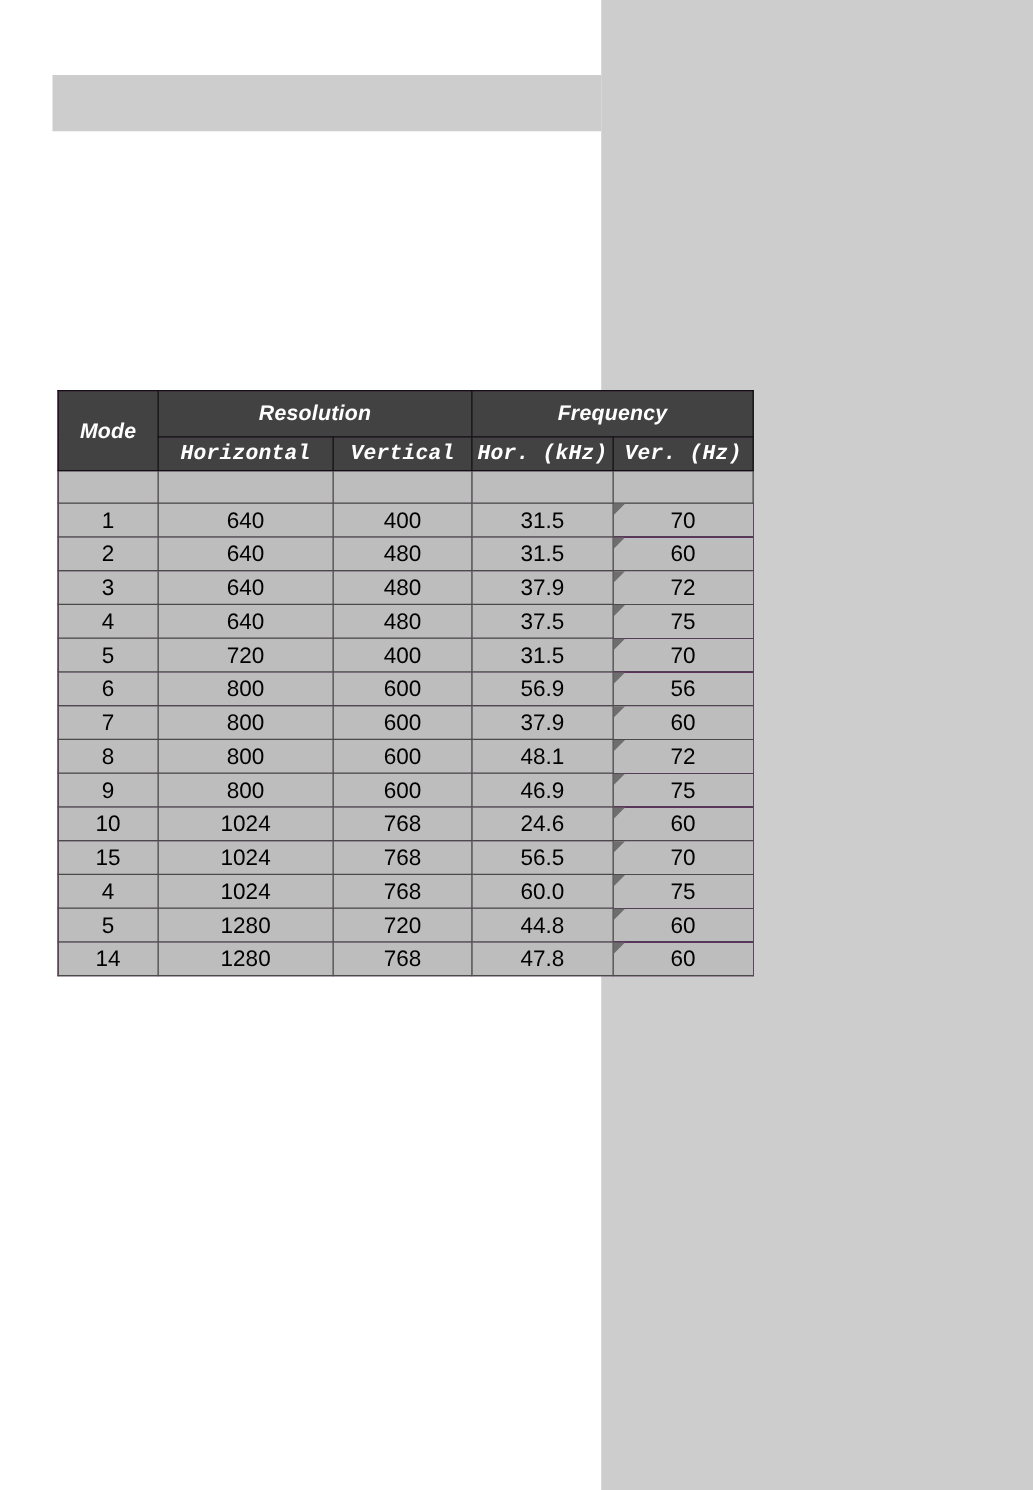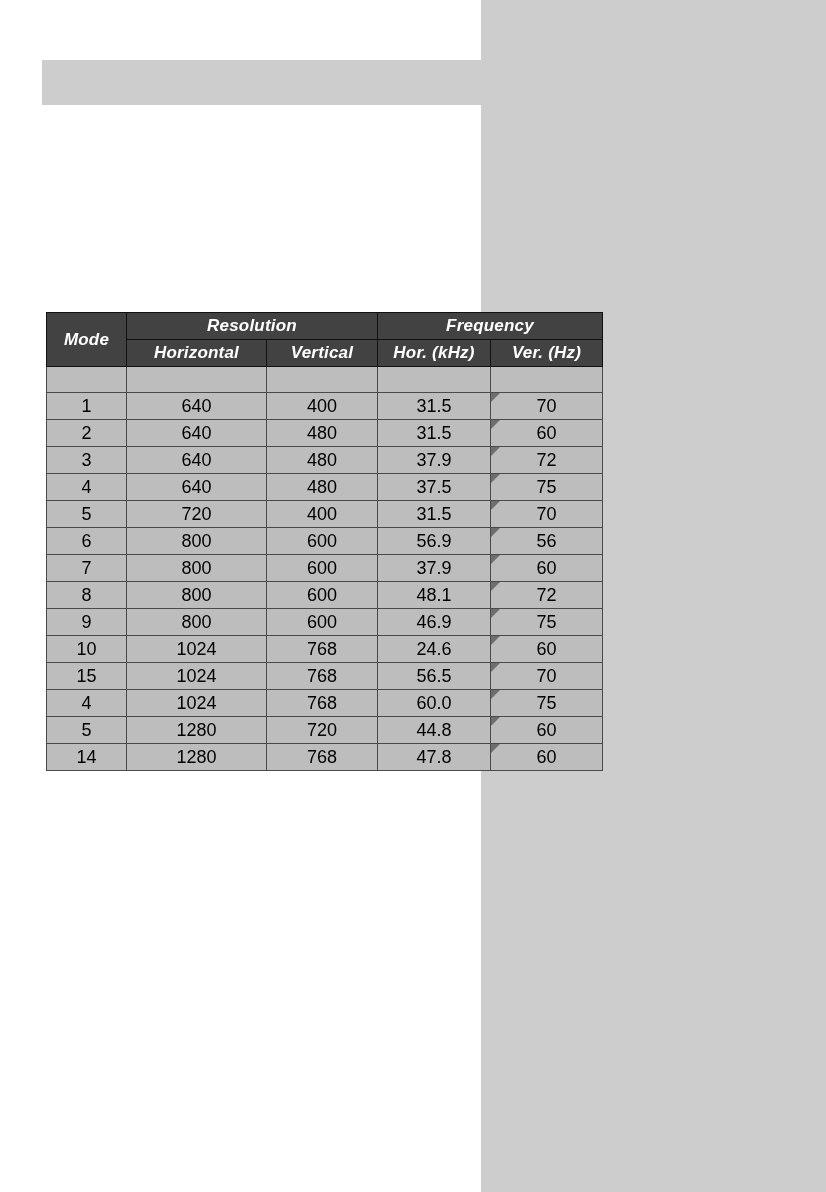--- a/index.html
+++ b/index.html
@@ -60,22 +60,22 @@
     background: #424242;
     color: #ffffff;
     font-weight: bold;
     font-style: italic;
     font-size: 17px;
     text-align: center;
     border: 1px solid #111111 !important;
     white-space: nowrap;
     letter-spacing: 0.2px;
   }
-  .hdr-group { height: 27px; }
-  .hdr-sub   { height: 27px; }
+  .hdr-group { height: 37px; }
+  .hdr-sub   { height: 27px; font-family: Liberation Mono, monospace; }
   .hdr-mode  { height: 54px; }
 
   .spacer-row td {
     height: 26px;
     background: #bdbdbd;
     border-top: 1px solid #111111;
   }
 
   .data-cell {
     height: 27px;

